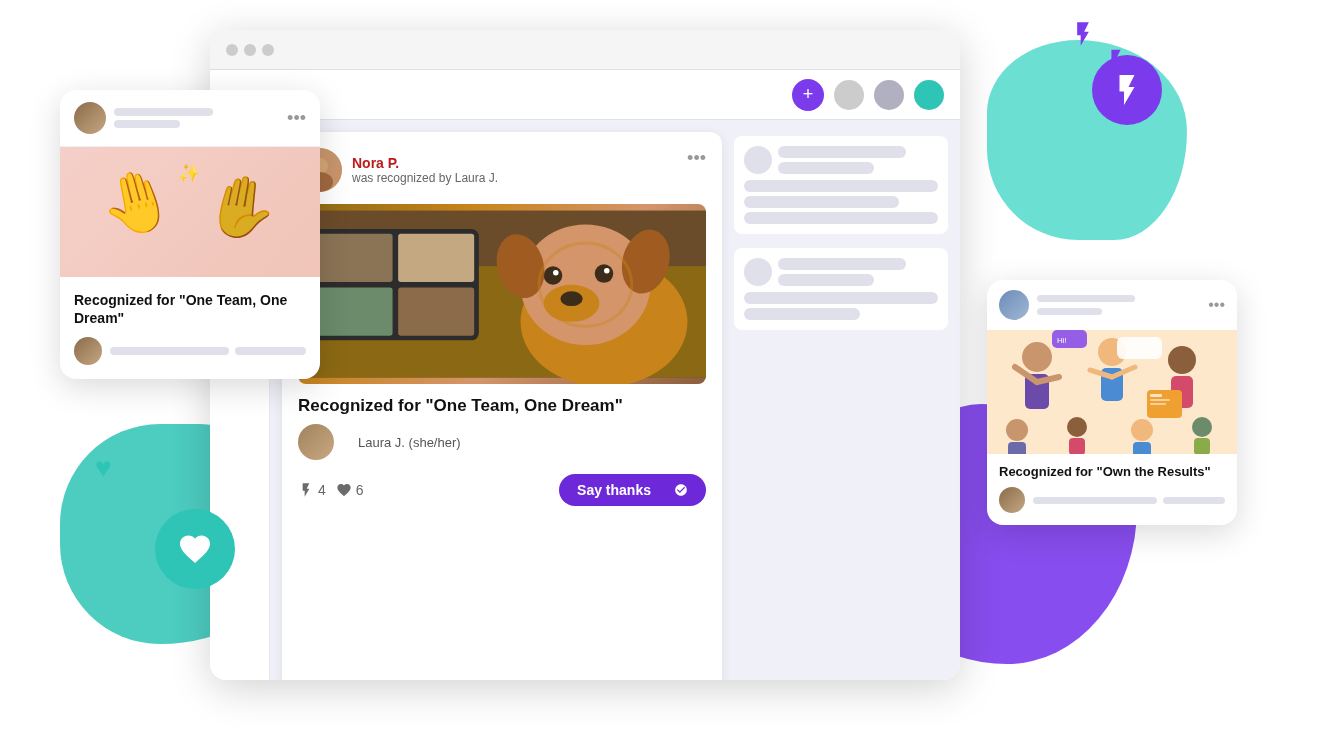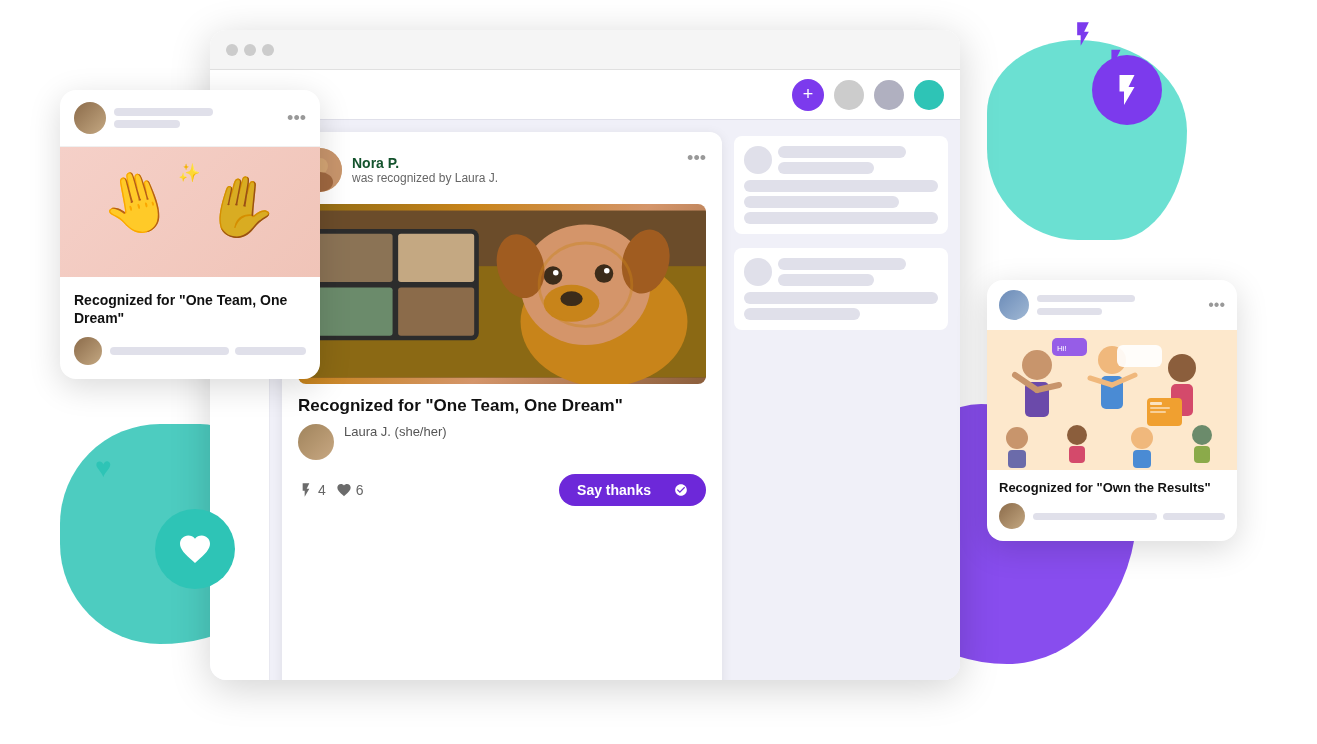--- a/index.html
+++ b/index.html
@@ -155,21 +155,21 @@
     }
     .avatar-nora {
       background: linear-gradient(135deg, #c8956c, #d4a574);
     }
     .card-user-info {
       margin-left: 10px;
     }
     .card-username {
       font-weight: 700;
       font-size: 14px;
-      color: #14532d;
+      color: #b91c1c;
     }
     .card-subtitle {
       font-size: 12px;
       color: #666;
     }
     .more-icon {
       position: absolute;
       right: 0; top: 0;
       color: #999;
       font-size: 18px;
@@ -193,22 +193,22 @@
       margin-bottom: 8px;
     }
     .card-body-text {
       font-size: 13px;
       color: #444;
       line-height: 1.5;
       margin-bottom: 14px;
     }
     .card-author {
       display: flex;
-      align-items: flex-start;
-      gap: 10px;
+      align-items: center;
+      gap: 24px;
       margin-bottom: 14px;
     }
     .author-avatar {
       width: 36px; height: 36px;
       border-radius: 50%;
       background: linear-gradient(135deg, #a0845c, #c8a882);
       flex-shrink: 0;
     }
     .author-name {
       font-size: 13px;
@@ -374,21 +374,21 @@
       display: flex;
       flex-direction: column;
       gap: 3px;
     }
     .right-more {
       color: #999;
       font-size: 16px;
     }
     .right-card-image {
       width: 100%;
-      height: 140px;
+      height: 124px;
       background: linear-gradient(135deg, #fde8cc 0%, #fdf0e0 100%);
       position: relative;
       overflow: hidden;
       display: flex;
       align-items: center;
       justify-content: center;
     }
     .right-card-body {
       padding: 10px 12px 12px;
     }

